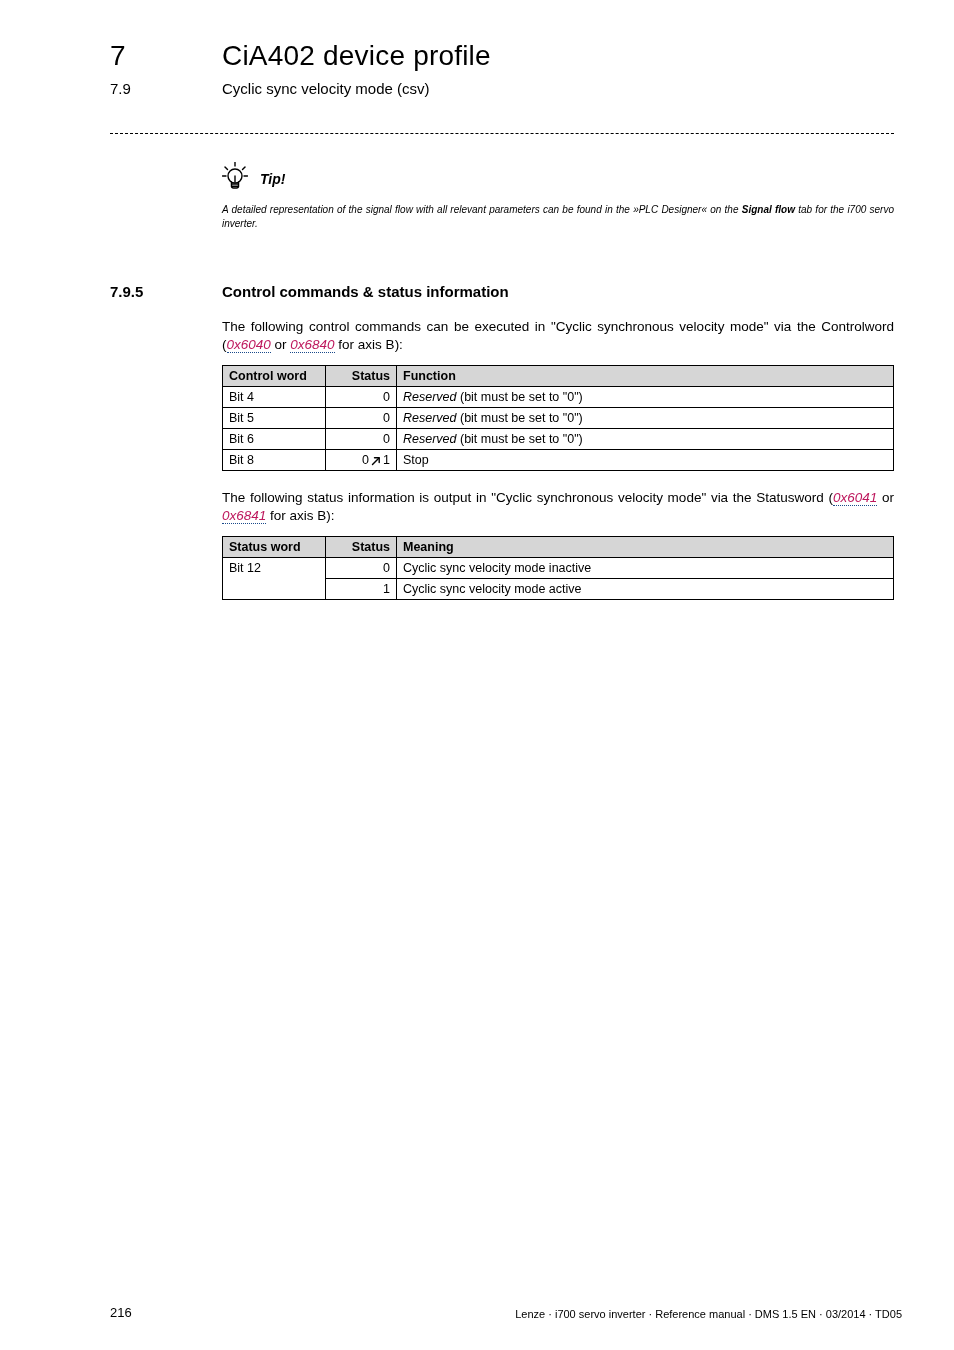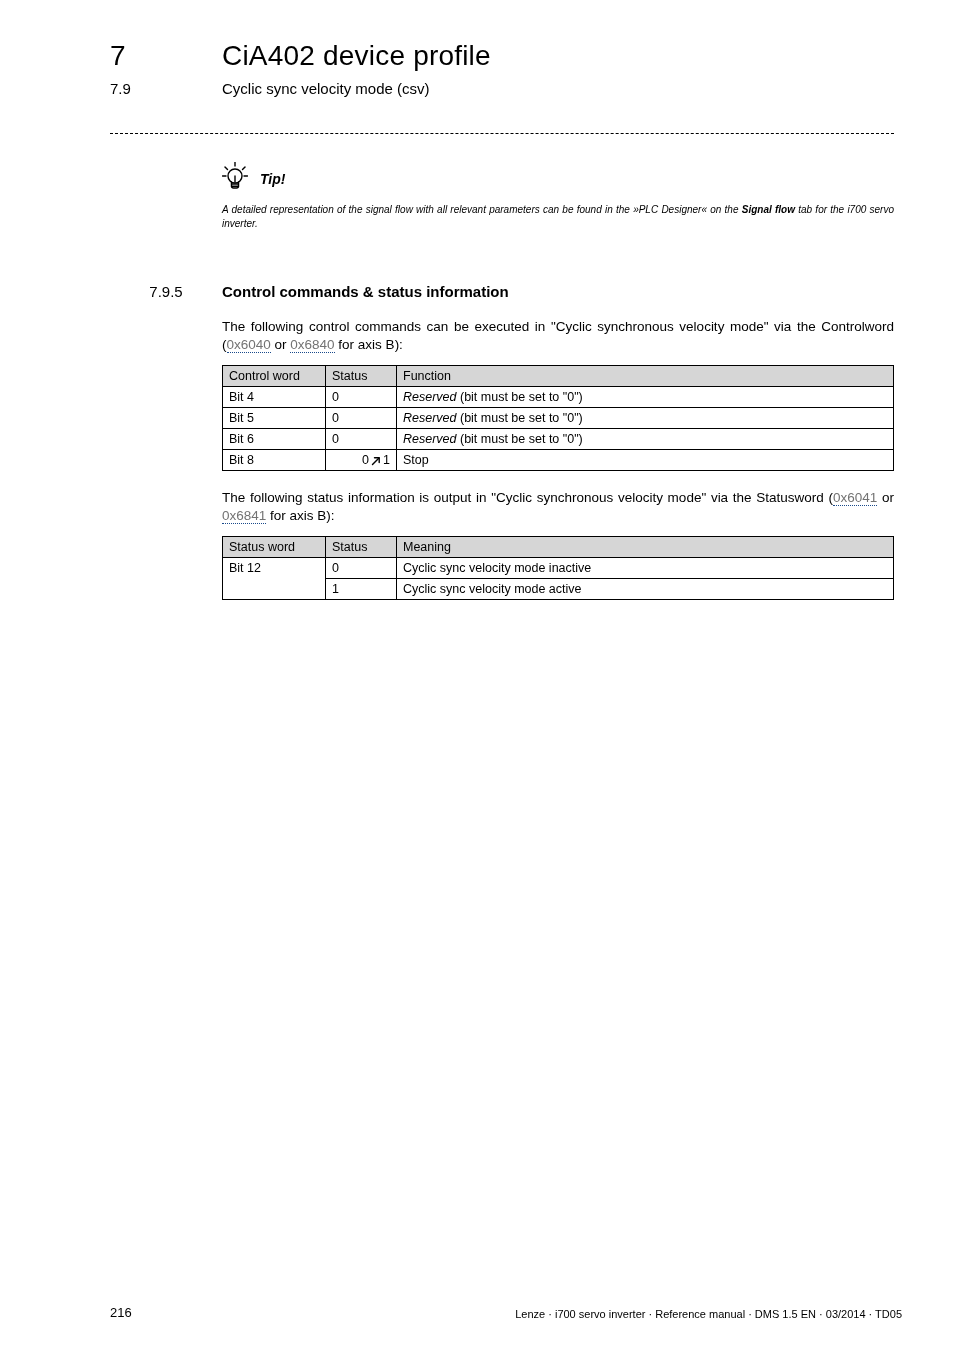--- a/index.html
+++ b/index.html
@@ -68,60 +68,61 @@
     text-align: justify;
   }
 
   .sec-row {
     display: flex;
     align-items: baseline;
     margin-top: 52px;
   }
   .sec-num {
     font-size: 15px;
-    font-weight: normal;
+    font-weight: bold;
     width: 112px;
-    text-align: center;
   }
   .sec-title {
     font-size: 15px;
     font-weight: bold;
   }
 
   .body-text {
     margin-left: 112px;
     margin-top: 18px;
     font-size: 13.5px;
     line-height: 1.38;
     text-align: justify;
   }
   .link {
-    color: #737373;
+    color: #be185d;
     text-decoration: none;
     border-bottom: 1px dotted #1A4A8B;
+    font-style: italic;
   }
 
   table.data {
     margin-left: 112px;
     margin-top: 10px;
     border-collapse: collapse;
     width: calc(100% - 112px);
     font-size: 12.5px;
   }
   table.data th, table.data td {
     border: 1px solid #000;
     padding: 3px 6px;
     vertical-align: middle;
   }
   table.data th {
     background: #d6d6d6;
-    font-weight: normal;
+    font-weight: bold;
     text-align: left;
   }
   table.data th.col-status, table.data td.col-status {
+    text-align: right;
   }
   table.data .col-word { width: 90px; }
   table.data .col-status { width: 58px; }
 
   .italic { font-style: italic; margin-top: 12px; }
 
   .status-cell {
     display: flex;
     justify-content: flex-end;
     align-items: center;

